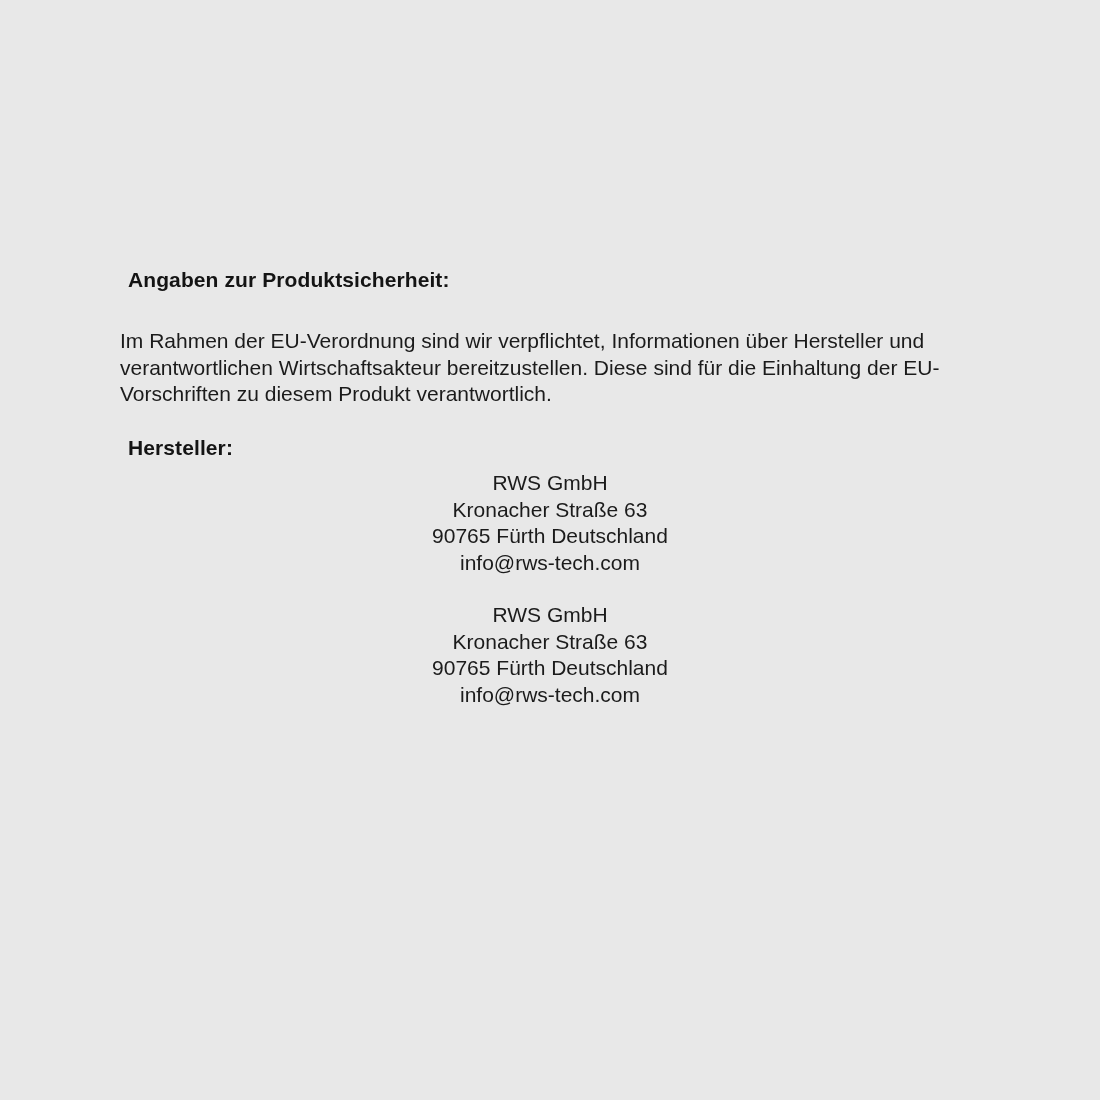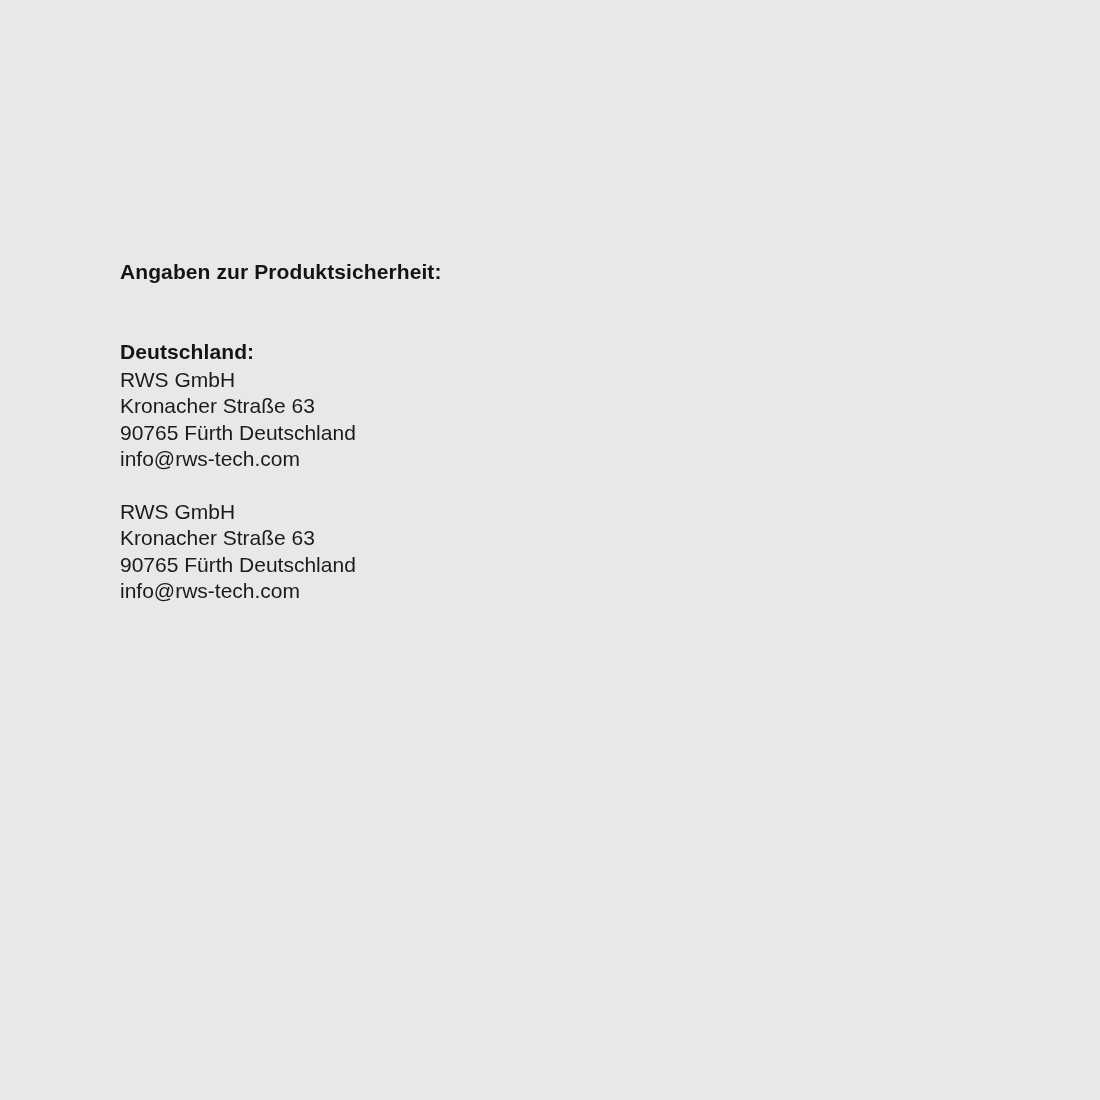--- a/index.html
+++ b/index.html
@@ -24,58 +24,60 @@
     position: absolute;
     left: 120px;
     top: 258px;
     width: 860px;
   }
   .heading {
     font-size: 21px;
     font-weight: bold;
     line-height: 1.35;
     letter-spacing: 0.1px;
-    margin: 0;
+    margin: 8px;
     color: #141414;
   }
   .paragraph {
     font-size: 21px;
     line-height: 26.5px;
     margin: 0;
     color: #1b1b1b;
     max-width: 850px;
   }
   .block-gap-lg {
     height: 26px;
   }
   .addr-line {
     font-size: 21px;
     line-height: 26.5px;
     color: #1b1b1b;
+    text-align: center;
   }
   .addr-block {
     margin-top: 0;
   }
   .section {
     margin-top: 26px;
   }
 </style>
 </head>
 <body style="background: rgb(232, 232, 232); color: rgb(27, 27, 27);">
 
 <div class="page">
   <div class="content">
 
     <div class="heading">Angaben zur Produktsicherheit:</div>
 
     <div class="block-gap-lg"></div>
 
+    <p class="paragraph">Im Rahmen der EU-Verordnung sind wir verpflichtet, Informationen über Hersteller und verantwortlichen Wirtschaftsakteur bereitzustellen. Diese sind für die Einhaltung der EU-Vorschriften zu diesem Produkt verantwortlich.</p>
 
     <div class="section">
-      <div class="heading">Deutschland:</div>
+      <div class="heading">Hersteller:</div>
       <div class="addr-block">
         <div class="addr-line">RWS GmbH</div>
         <div class="addr-line">Kronacher Straße 63</div>
         <div class="addr-line">90765 Fürth Deutschland</div>
         <div class="addr-line">info@rws-tech.com</div>
       </div>
     </div>
 
     <div class="section">
       <div class="addr-block">

